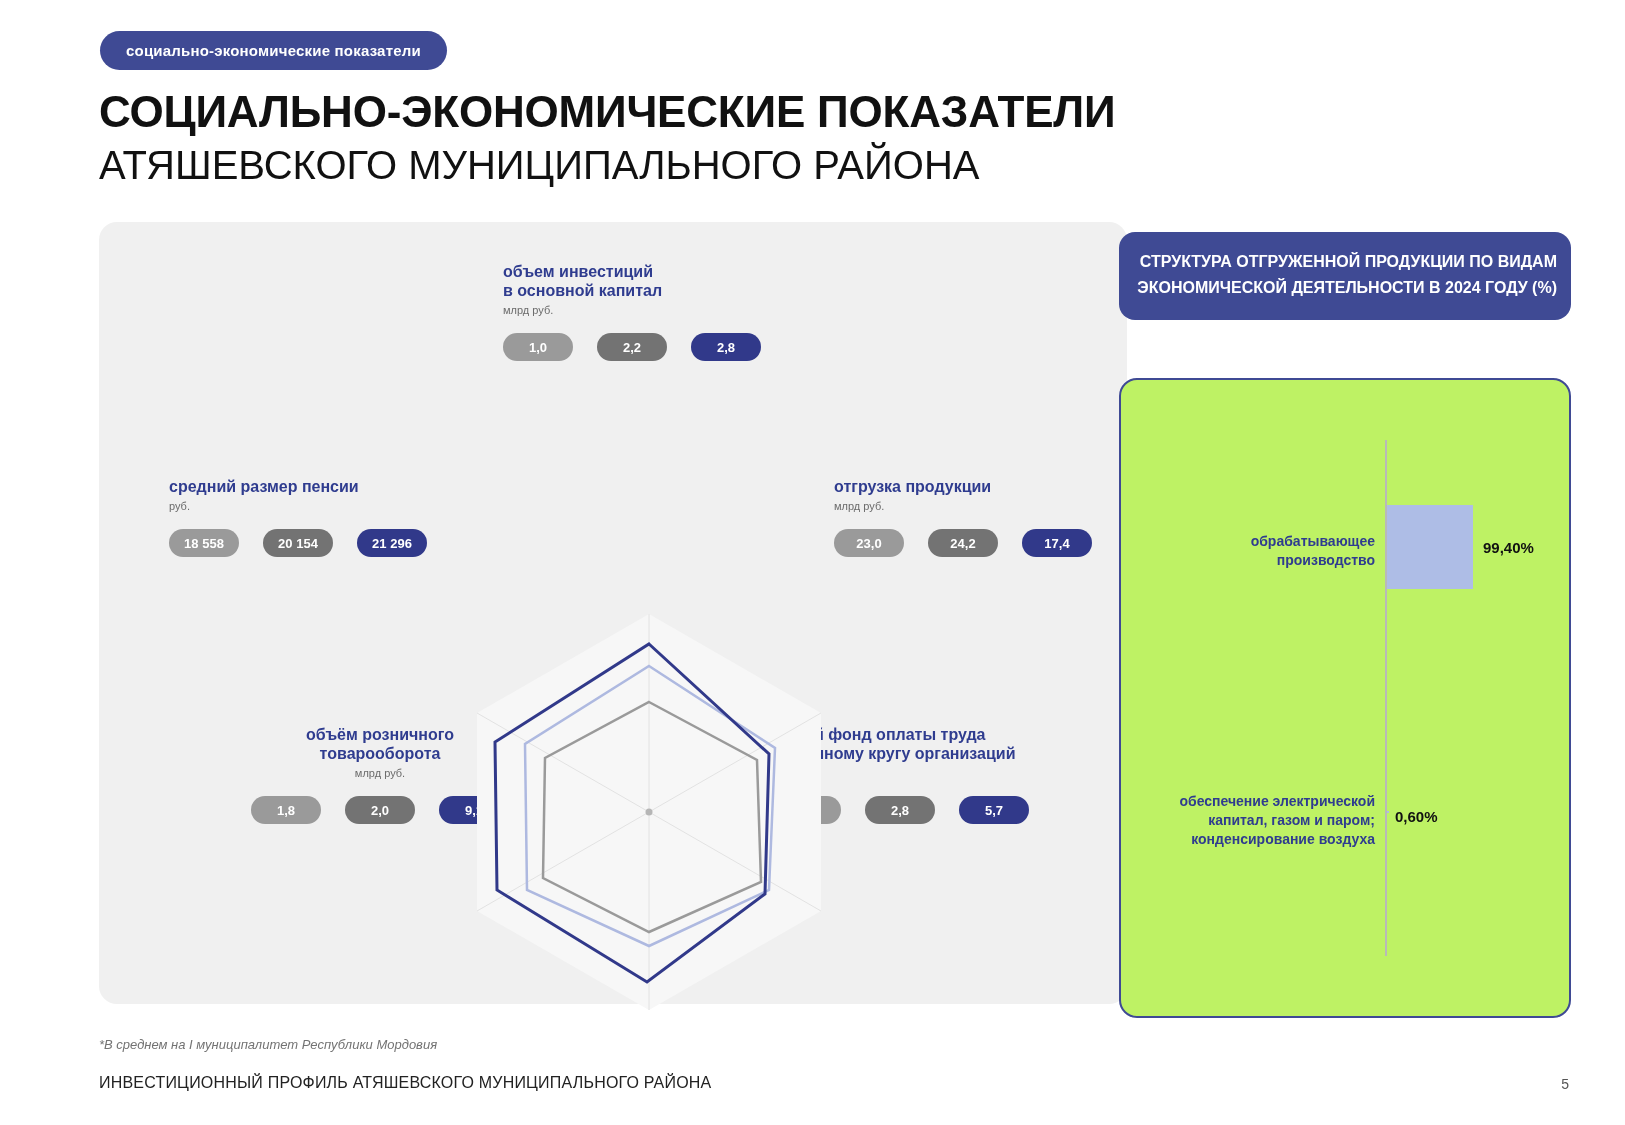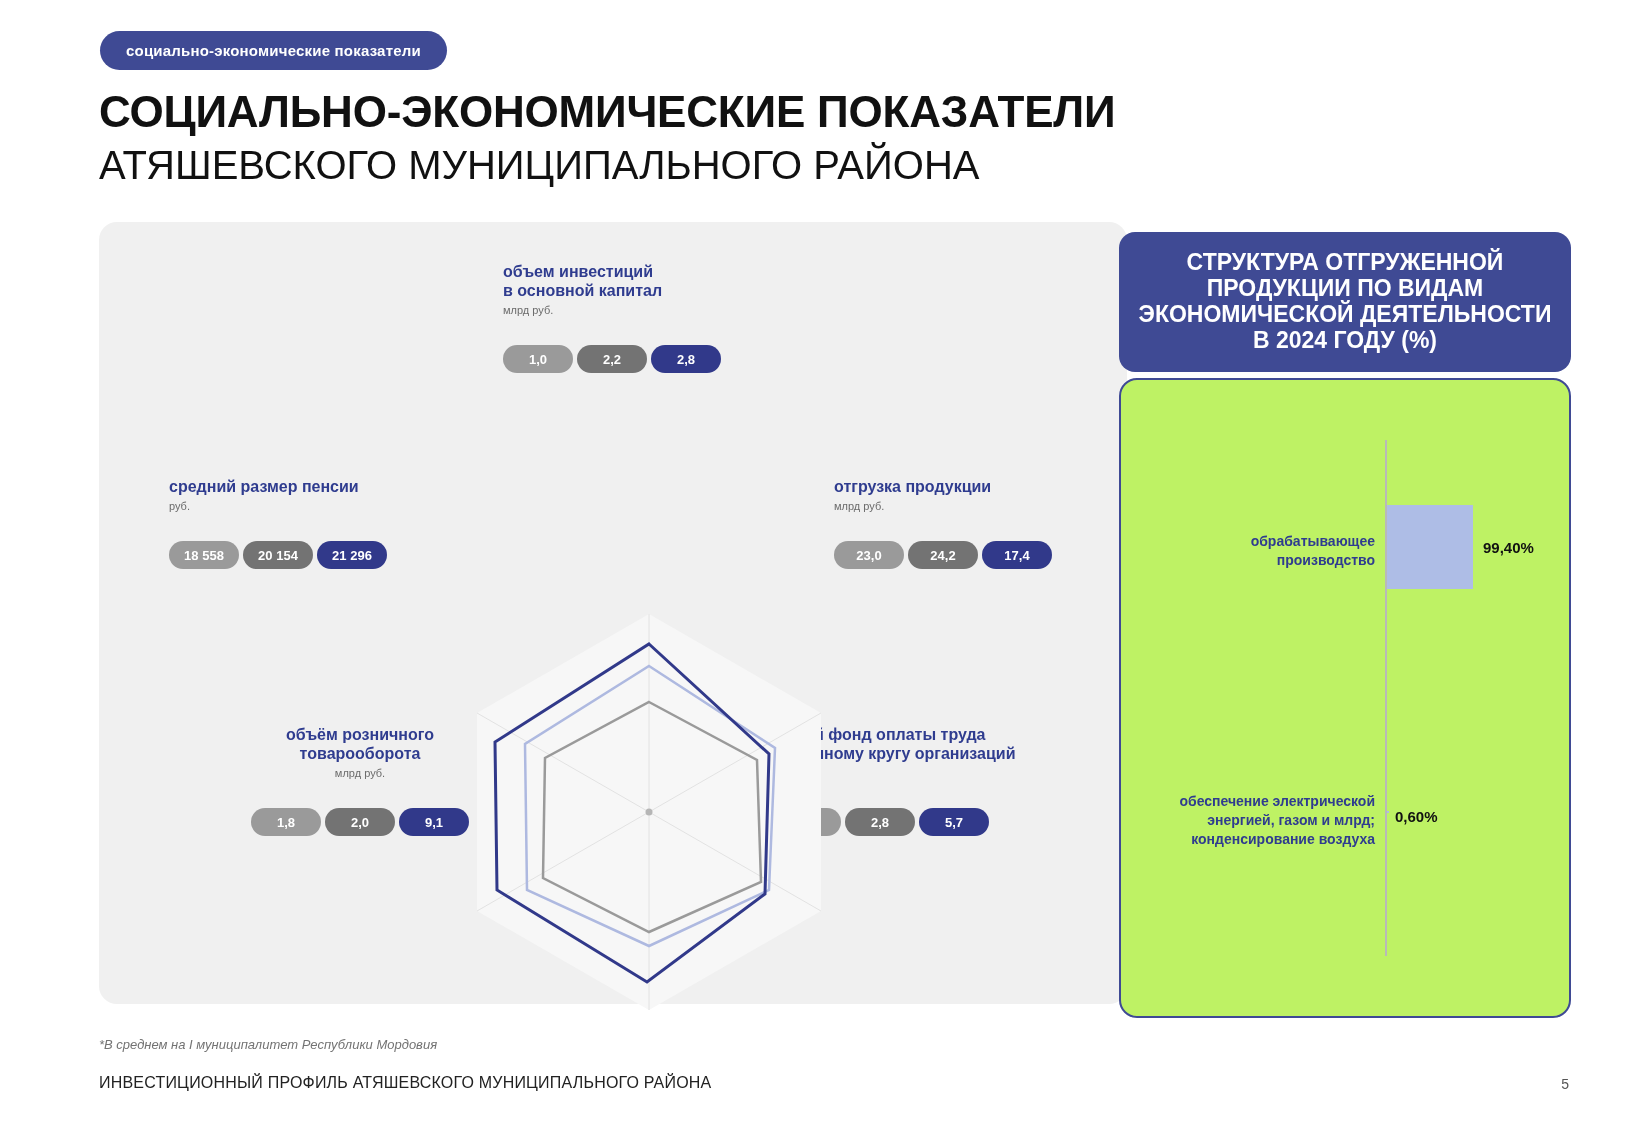--- a/index.html
+++ b/index.html
@@ -76,22 +76,22 @@
   }
   .ind .unit {
     font-size: 11px;
     color: #6b6b6b;
     line-height: 19px;
     margin-top: 1px;
     white-space: nowrap;
   }
   .chips {
     display: flex;
-    gap: 4px;
-    margin-top: 25px;
+    gap: 24px;
+    margin-top: 13px;
   }
   .chip {
     display: inline-flex;
     align-items: center;
     justify-content: center;
     height: 28px;
     min-width: 44px;
     padding: 0 13px;
     border-radius: 14px;
     font-size: 13px;
@@ -123,22 +123,22 @@
 
   
   .right-head {
     position: absolute;
     left: 1119px;
     top: 232px;
     width: 452px;
     background: #3f4a94;
     border-radius: 16px;
     color: #ffffff;
-    text-align: center;
-    font-size: 23px;
+    text-align: right;
+    font-size: 16px;
     font-weight: bold;
     line-height: 26px;
     padding: 17px 14px 19px;
     box-sizing: border-box;
   }
   .right-card {
     position: absolute;
     left: 1119px;
     top: 378px;
     width: 452px;
@@ -301,21 +301,21 @@
 
   <div class="bar-label" style="left:24px; top:152px; width:230px;">
     <div>обрабатывающее</div>
     <div>производство</div>
   </div>
   <div class="bar-rect" style="left:266px; top:125px; width:86px; height:84px;"></div>
   <div class="bar-value" style="left:362px; top:159px;">99,40%</div>
 
   <div class="bar-label" style="left:10px; top:412px; width:244px;">
     <div>обеспечение электрической</div>
-    <div>энергией, газом и млрд;</div>
+    <div>капитал, газом и паром;</div>
     <div>конденсирование воздуха</div>
   </div>
   <div class="bar-rect" style="left:266px; top:431px; width:2px; height:2px;"></div>
   <div class="bar-value" style="left:274px; top:428px;">0,60%</div>
 </div>
 
 <div class="footer-text">ИНВЕСТИЦИОННЫЙ ПРОФИЛЬ АТЯШЕВСКОГО МУНИЦИПАЛЬНОГО РАЙОНА</div>
 <div class="footer-page">5</div>
 
 </body></html>

